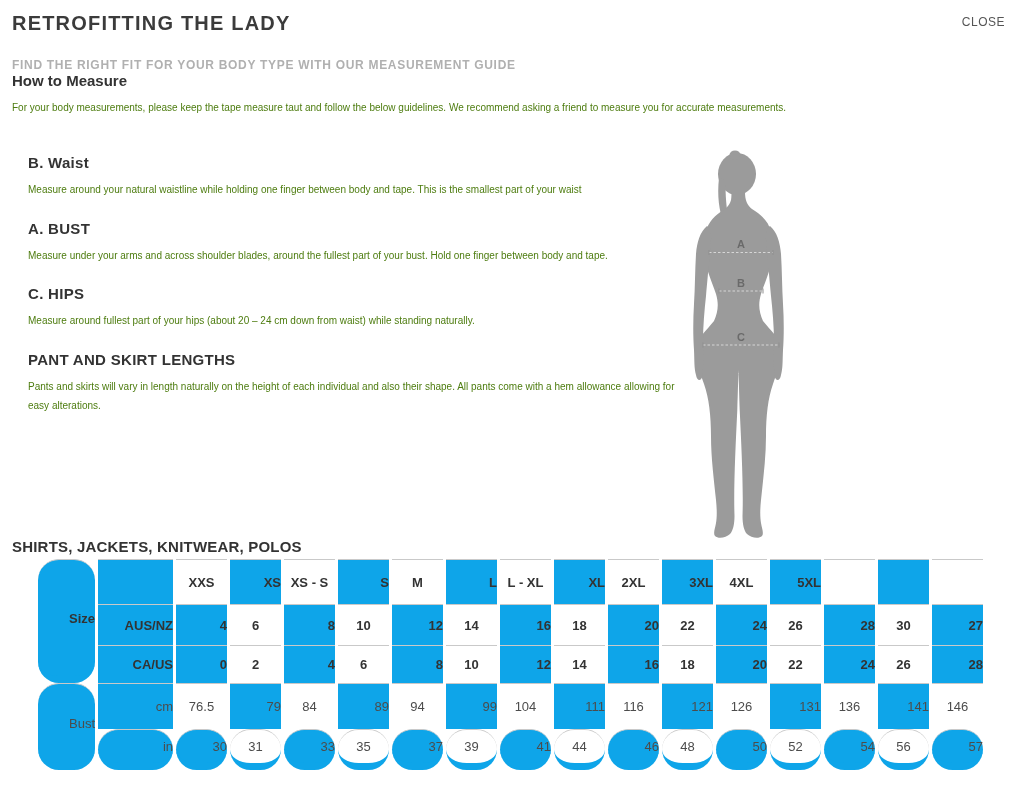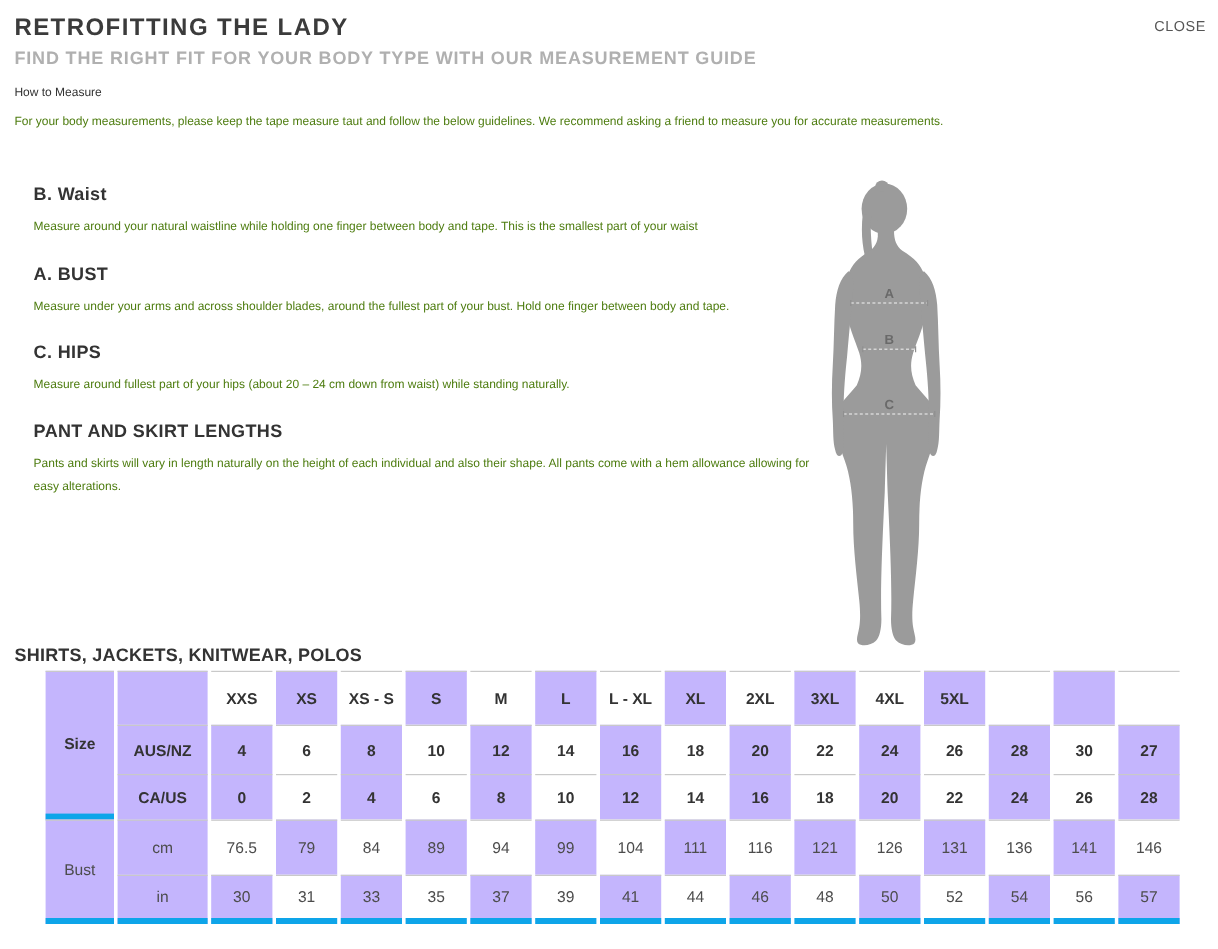--- a/index.html
+++ b/index.html
@@ -5,26 +5,26 @@
   html,body{margin:0;padding:0;}
   body{
     width:1015px;height:791px;background:#fff;overflow:hidden;
     font-family:"Liberation Sans", sans-serif;color:#4a4a4a;
   }
   .page{position:relative;width:1015px;height:791px;}
 
   
   .hdr{position:absolute;top:12px;left:12px;right:10px;display:flex;justify-content:space-between;align-items:flex-start;}
   .title{font-size:20px;font-weight:bold;letter-spacing:1.2px;color:#3b3b3b;margin:0;line-height:22px;}
-  .subtitle{font-size:15px;font-weight:bold;letter-spacing:0.7px;color:#b0b0b0;margin-top:6px;}
+  .subtitle{font-size:12px;font-weight:bold;letter-spacing:0.7px;color:#b0b0b0;margin-top:24px;}
   .close{font-size:12px;color:#555;letter-spacing:0.5px;cursor:pointer;padding-top:3px;}
 
   
   .howto{position:absolute;top:72px;left:12px;width:999px;}
-  .h2{font-size:10px;font-weight:normal;color:#333;margin:0 0 9px 0;}
+  .h2{font-size:15px;font-weight:bold;color:#333;margin:0 0 9px 0;}
   .body-text{font-size:10px;line-height:19.5px;color:#4d7c0f;margin:0;}
 
   
   .sections{position:absolute;top:152px;left:28px;width:660px;}
   .sec-h{font-size:15px;font-weight:bold;color:#333;letter-spacing:0.3px;margin:20px 0 9px 0;}
   .sections .sec:first-child .sec-h{margin-top:2px;}
 
   
   .figure{position:absolute;left:683px;top:148px;width:117px;height:392px;}
 
@@ -37,25 +37,25 @@
   }
   .size-chart th,.size-chart td{
     padding:0;text-align:center;vertical-align:middle;
     font-size:13px;border-top:1px solid #c9c9c9;
   }
   .size-chart tr:nth-child(1){height:45px;}
   .size-chart tr:nth-child(2){height:41px;}
   .size-chart tr:nth-child(3){height:38px;padding-left:16px;}
   .size-chart tr:nth-child(4){height:46px;}
   .size-chart tr:nth-child(5){height:41px;}
-  .size-chart .g{background:#c4b5fd;}
+  .size-chart .g{background:#0ea5e9;text-align:right;}
   .size-chart .w{background:#ffffff;}
   .size-chart .bold{font-weight:bold;color:#333;}
   .size-chart .norm{font-weight:normal;color:#4c4c4c;}
-  .size-chart .bb{border-bottom:5px solid #0ea5e9;}
+  .size-chart .bb{border-bottom:7px solid #0ea5e9;border-radius:21px;}
 </style>
 </head>
 <body>
 
 <div class="page">
 
   <div class="hdr">
     <div>
       <h1 class="title">RETROFITTING THE LADY</h1>
       <div class="subtitle">FIND THE RIGHT FIT FOR YOUR BODY TYPE WITH OUR MEASUREMENT GUIDE</div>

